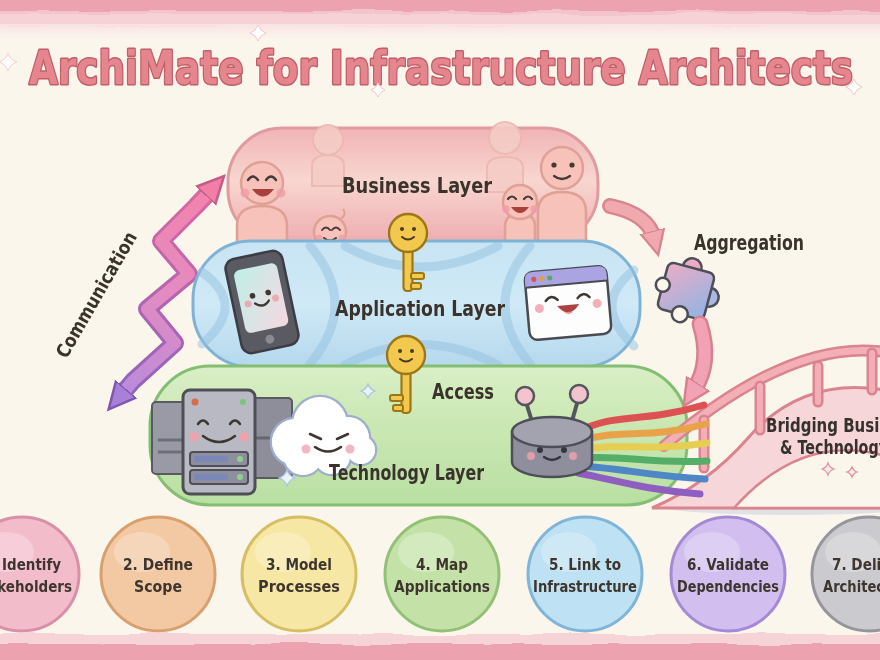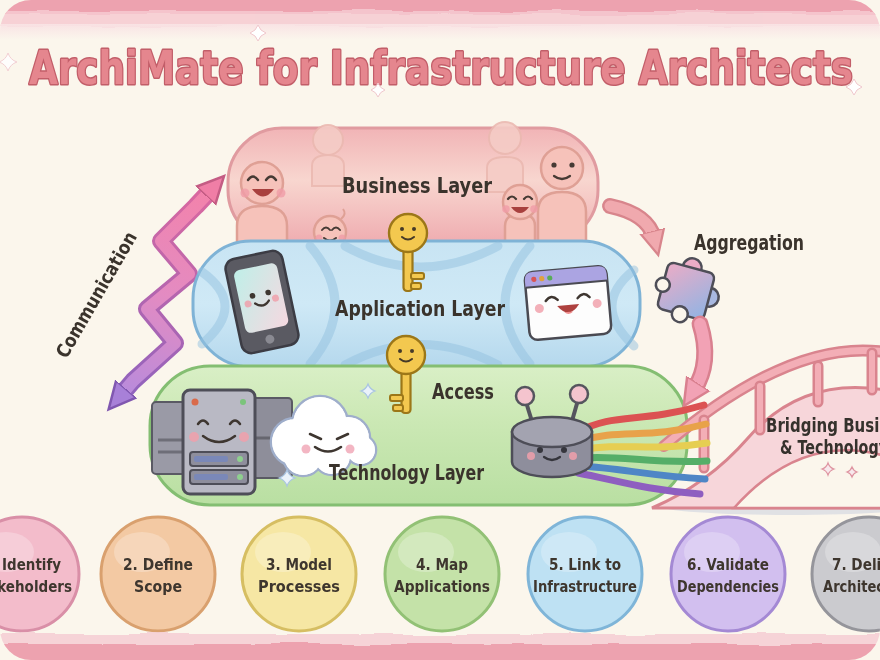--- a/index.html
+++ b/index.html
@@ -1,16 +1,16 @@
 <!DOCTYPE html>
 <html><head>
 <meta charset="utf-8">
 <style>
   html,body{margin:0;padding:0;background:#FBF6EC;}
-  .stage{position:relative;width:880px;height:660px;overflow:hidden;background:#FBF6EC;border-radius:31px;}
+  .stage{position:relative;width:880px;height:660px;overflow:hidden;background:#FBF6EC;}
   svg{position:absolute;inset:0;display:block;}
   text{font-family:"DejaVu Sans","Liberation Sans",sans-serif;font-weight:bold;fill:#3A332C;}
   .title-text{font-size:46px;fill:#E5868E;stroke:#C25E69;stroke-width:3px;paint-order:stroke;stroke-linejoin:round;}
   .layer-label{font-size:22px;}
   .rel-label{font-size:21px;}
   .comm-label{font-size:19px;}
   .bridge-label{font-size:19px;fill:#35312C;}
   .step-label{font-size:16px;text-anchor:middle;fill:#3E362E;}
 </style>
 </head>

